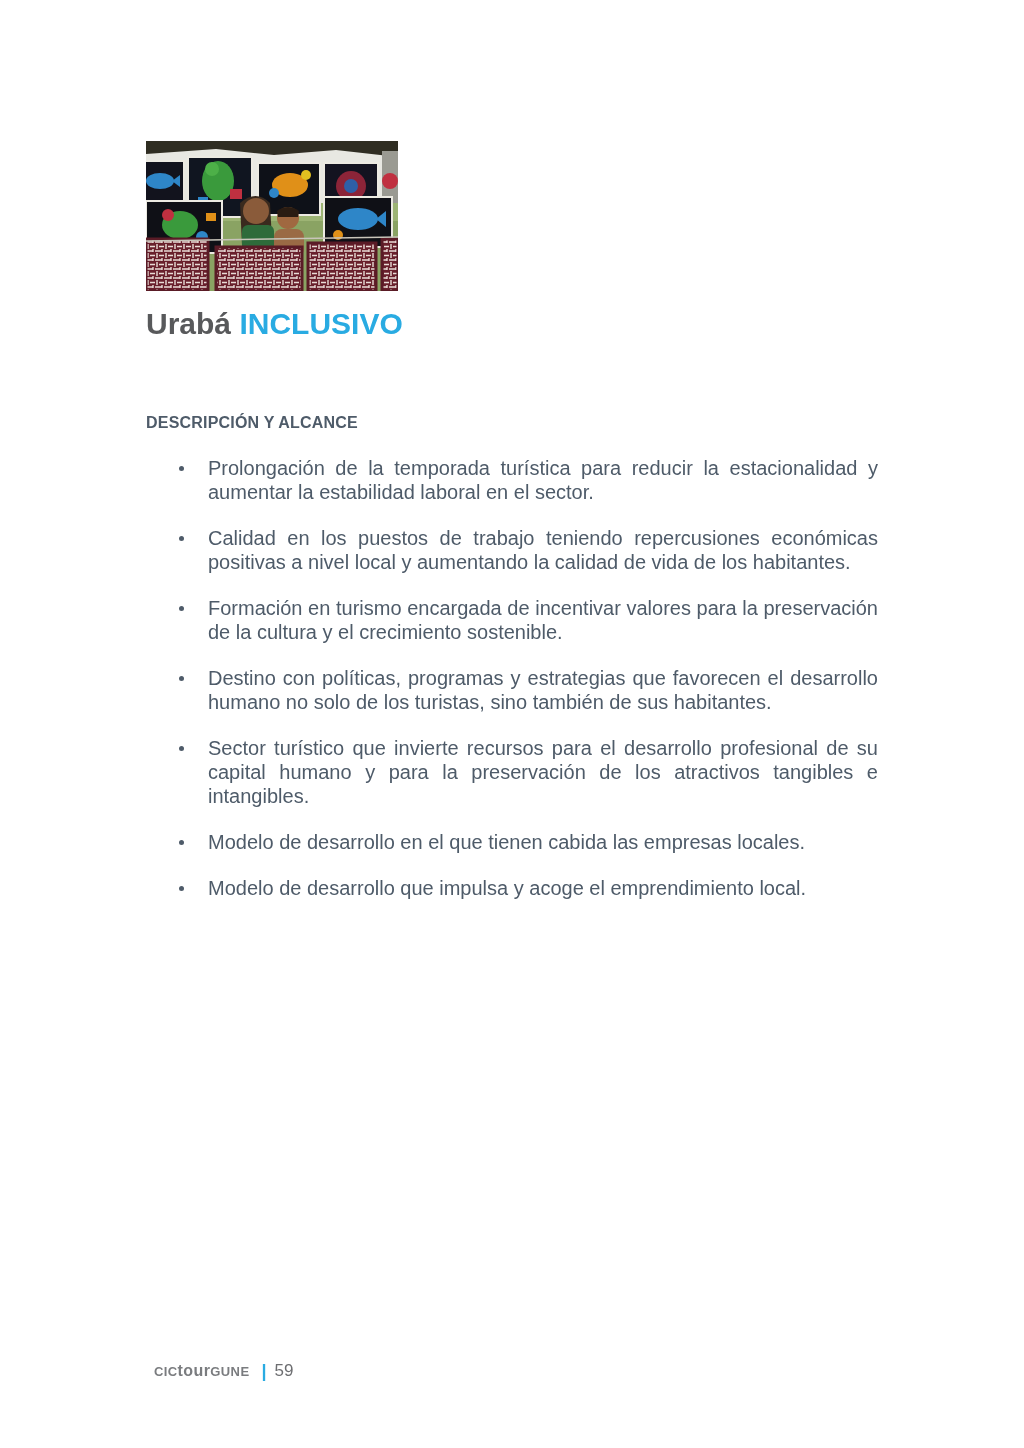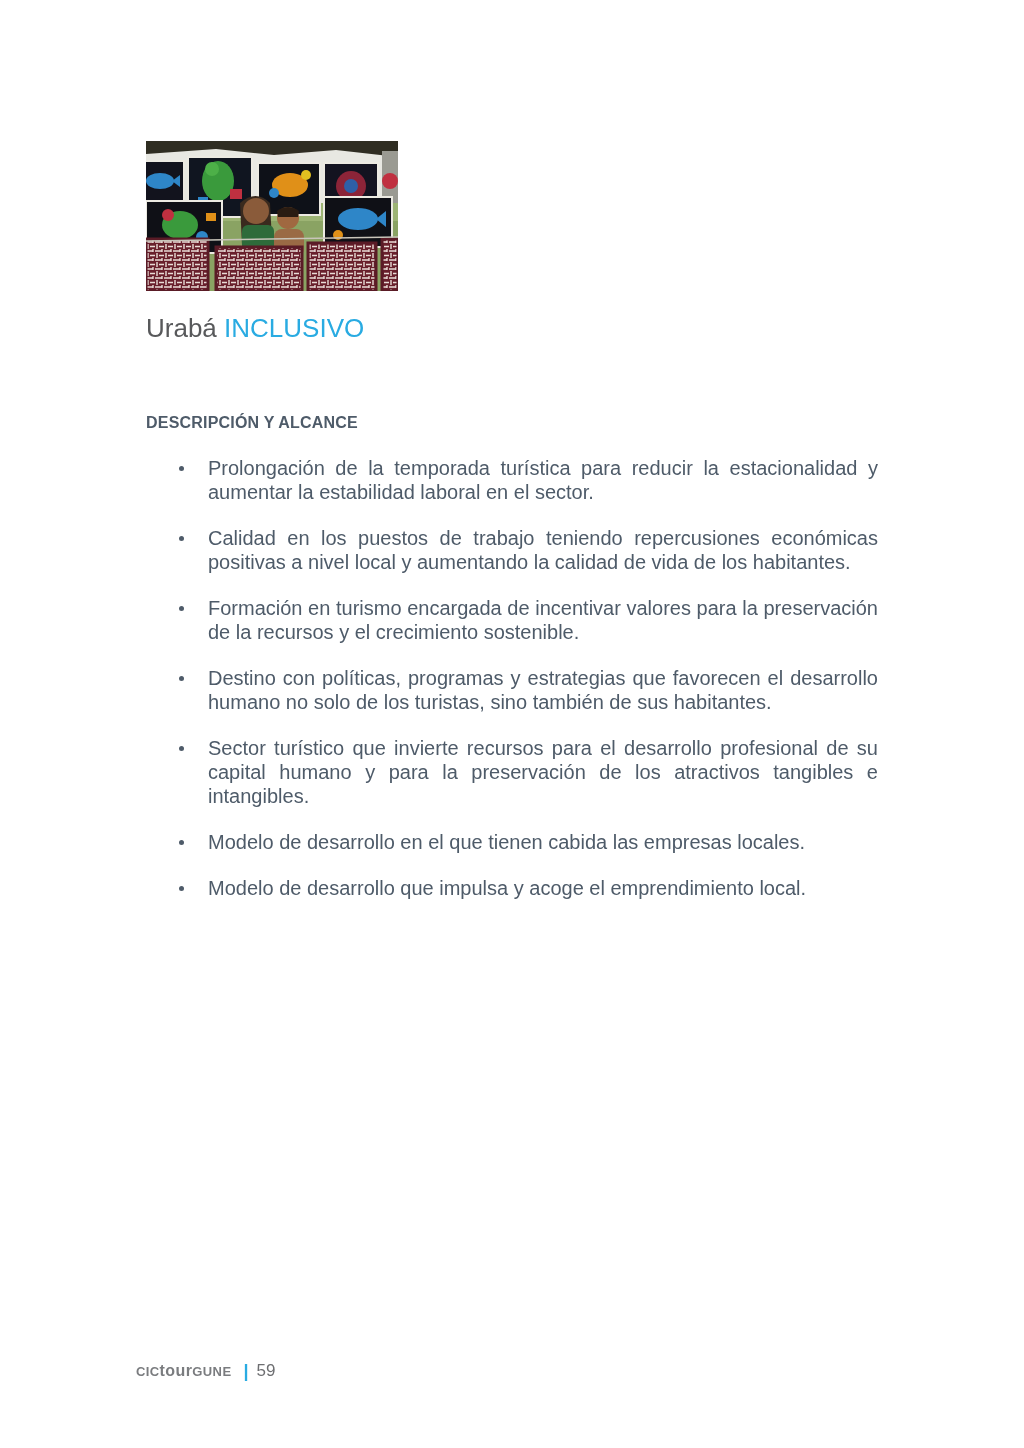--- a/index.html
+++ b/index.html
@@ -20,24 +20,24 @@
     width: 252px;
     height: 150px;
     overflow: hidden;
   }
   .photo svg { display: block; }
 
   
   .doc-title {
     position: absolute;
     left: 146px;
-    top: 291px;
-    font-size: 26px;
+    top: 284px;
+    font-size: 30px;
     line-height: 40px;
-    font-weight: 400;
+    font-weight: 700;
     white-space: nowrap;
   }
   .title-gray { color: #58595B; }
   .title-blue { color: #29ABE2; }
 
   
   .section-heading {
     position: absolute;
     left: 146px;
     top: 414px;
@@ -74,21 +74,21 @@
     top: 10px;
     width: 5px;
     height: 5px;
     border-radius: 50%;
     background: #4E5B69;
   }
 
   
   .footer {
     position: absolute;
-    left: 136px;
+    left: 154px;
     top: 1359px;
     display: flex;
     align-items: center;
     height: 24px;
   }
   .logo { color: #7A7C7F; font-weight: 700; white-space: nowrap; letter-spacing: 0.4px; }
   .logo-cic  { font-size: 13px; text-transform: uppercase; }
   .logo-tour { font-size: 16px; text-transform: lowercase; }
   .logo-gune { font-size: 13px; text-transform: uppercase; }
   .footer-separator {
@@ -167,21 +167,21 @@
     </svg>
   </div>
 
   <h1 class="doc-title"><span class="title-gray">Urabá</span><span class="title-blue">&nbsp;</span><span class="title-blue">INCLUSIVO</span></h1>
 
   <div class="section-heading">DESCRIPCIÓN Y ALCANCE</div>
 
   <ul class="bullet-list">
     <li>Prolongación de la temporada turística para reducir la estacionalidad y aumentar la estabilidad laboral en el sector.</li>
     <li>Calidad en los puestos de trabajo teniendo repercusiones económicas positivas a nivel local y aumentando la calidad de vida de los habitantes.</li>
-    <li>Formación en turismo encargada de incentivar valores para la preservación de la recursos y el crecimiento sostenible.</li>
+    <li>Formación en turismo encargada de incentivar valores para la preservación de la cultura y el crecimiento sostenible.</li>
     <li>Destino con políticas, programas y estrategias que favorecen el desarrollo humano no solo de los turistas, sino también de sus habitantes.</li>
     <li>Sector turístico que invierte recursos para el desarrollo profesional de su capital humano y para la preservación de los atractivos tangibles e intangibles.</li>
     <li>Modelo de desarrollo en el que tienen cabida las empresas locales.</li>
     <li>Modelo de desarrollo que impulsa y acoge el emprendimiento local.</li>
   </ul>
 
   <div class="footer">
     <span class="logo"><span class="logo-cic">cic</span><span class="logo-tour">tour</span><span class="logo-gune">GUNE</span></span>
     <span class="footer-separator">|</span>
     <span class="page-number">59</span>

